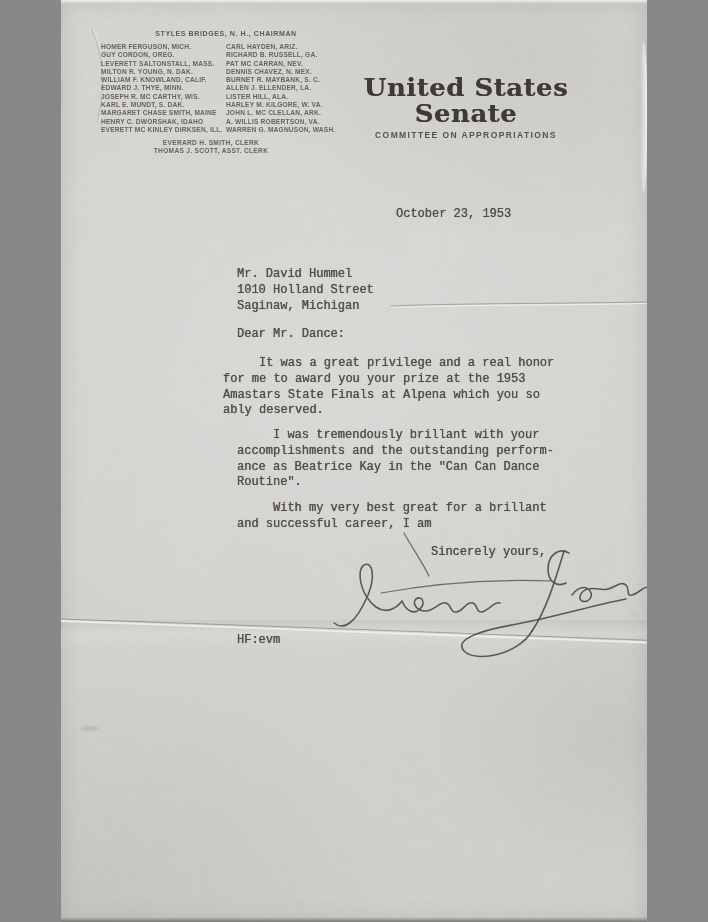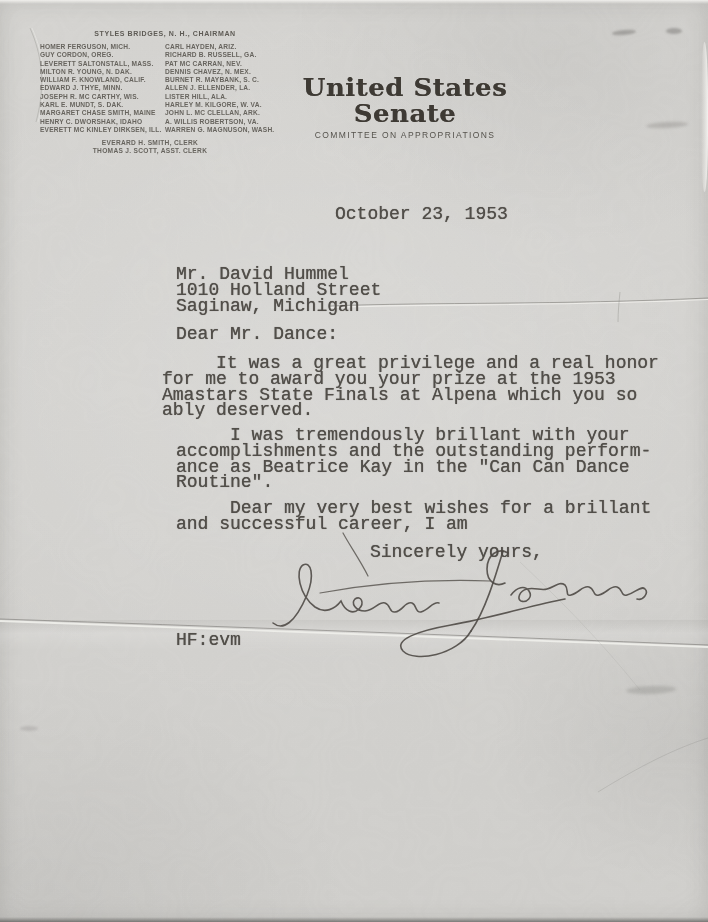--- a/index.html
+++ b/index.html
@@ -1,17 +1,17 @@
 <!DOCTYPE html>
 <html><head>
 <meta charset="utf-8">
 <style>
   html,body { margin:0; padding:0; background:#888; }
   .scan {
-    position:relative; width:708px; height:922px; margin:0 auto;
+    position:relative; width:586px; height:922px; margin:0 auto;
     overflow:hidden;
     background:
       radial-gradient(ellipse 420px 300px at 78% 6%, rgba(0,0,0,0.045), transparent 65%),
       radial-gradient(ellipse 520px 380px at 6% 98%, rgba(0,0,0,0.05), transparent 60%),
       radial-gradient(ellipse 320px 240px at 96% 80%, rgba(0,0,0,0.05), transparent 60%),
       radial-gradient(ellipse 650px 520px at 45% 40%, rgba(255,255,255,0.16), transparent 70%),
       linear-gradient(180deg, #d6d5d2 0%, #d4d3d0 55%, #d1d0cd 100%);
     box-shadow: inset 0 0 22px rgba(70,70,66,0.18);
     font-family:"Liberation Sans", sans-serif;
   }
@@ -38,28 +38,28 @@
   }
   .clerks { position:absolute; left:40px; top:139px; width:220px; text-align:center; }
   .clerk { font-size:6.6px; font-weight:bold; letter-spacing:0.3px; line-height:8.3px; color:#67645e; }
   .senate-block { position:absolute; left:285px; top:74px; width:240px; text-align:center; }
   .senate-title {
     font-family:"DejaVu Serif", serif; font-weight:bold; font-size:26px; line-height:27px;
     color:#3e3a34; transform:scaleY(0.95); letter-spacing:0.5px;
     text-shadow:0 0 0.6px rgba(62,58,52,0.8);
   }
   .committee {
-    margin-top:2px; font-size:8.5px; font-weight:normal; letter-spacing:1.4px; color:#55524c;
+    margin-top:2px; font-size:8.5px; font-weight:bold; letter-spacing:1.4px; color:#55524c;
   }
 
   
   .typed {
     position:absolute; white-space:pre;
     font-family:"Liberation Mono","DejaVu Sans Mono", monospace;
-    font-size:18px; line-height:15.8px; color:#514e49;
+    font-size:12px; line-height:15.8px; color:#514e49;
     text-shadow:0 0 0.7px rgba(81,78,73,0.85), 0.4px 0.4px 0 rgba(81,78,73,0.22);
   }
   .date       { left:335px; top:207px; }
   .recipient  { left:176px; top:267px; }
   .salutation { left:176px; top:327px; }
   .para1      { left:162px; top:356px; }
   .para2      { left:176px; top:428px; }
   .para3      { left:176px; top:501px; }
   .closing    { left:370px; top:545px; }
   .initials   { left:176px; top:633px; }
@@ -161,21 +161,21 @@
 Saginaw, Michigan</div>
   <div class="typed salutation">Dear Mr. Dance:</div>
   <div class="typed para1">     It was a great privilege and a real honor
 for me to award you your prize at the 1953
 Amastars State Finals at Alpena which you so
 ably deserved.</div>
   <div class="typed para2">     I was tremendously brillant with your
 accomplishments and the outstanding perform-
 ance as Beatrice Kay in the "Can Can Dance
 Routine".</div>
-  <div class="typed para3">     Dear my very best wishes for a brillant
+  <div class="typed para3">     With my very best great for a brillant
 and successful career, I am</div>
   <div class="typed closing">Sincerely yours,</div>
   <div class="typed initials">HF:evm</div>
 
   <svg class="signature" viewBox="0 0 400 140">
     <path class="thin" d="M78,5 C85,18 95,32 103,48"></path>
     <path d="M8,95 C18,103 30,95 42,67 C50,47 46,33 38,37 C30,42 34,67 50,79 C60,86 70,81 76,73 C80,83 88,87 94,81 C100,75 96,67 90,71 C86,75 90,83 100,83 C110,82 114,73 120,75 C126,77 124,85 130,84 C138,83 140,73 147,75 C152,77 150,85 156,84 C164,82 168,73 174,75"></path>
     <path class="thin" d="M55,65 C110,55 170,51 225,53"></path>
     <path d="M243,25 C233,19 222,27 222,41 C222,55 232,59 240,55"></path>
     <path d="M238,23 C230,50 220,83 206,103"></path>

